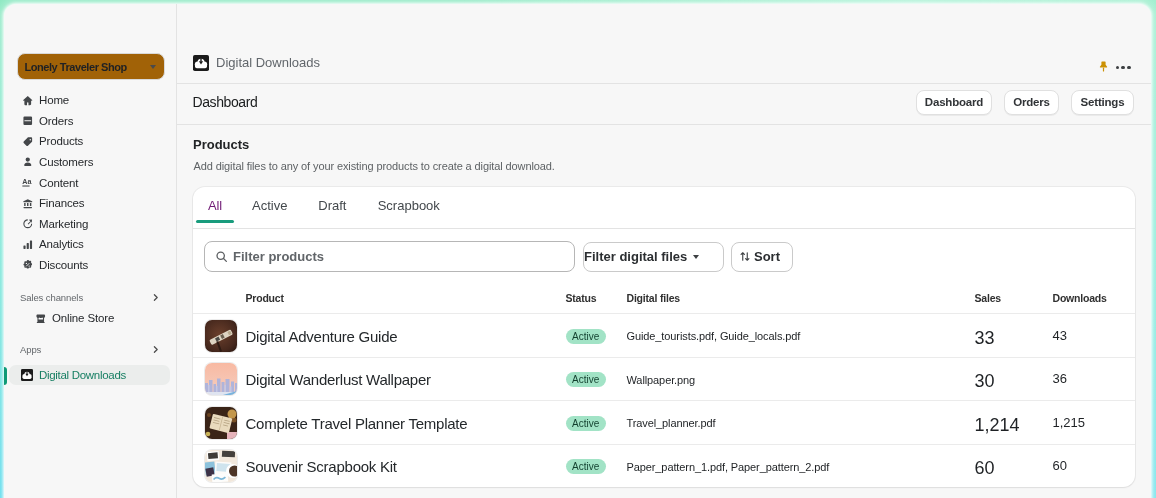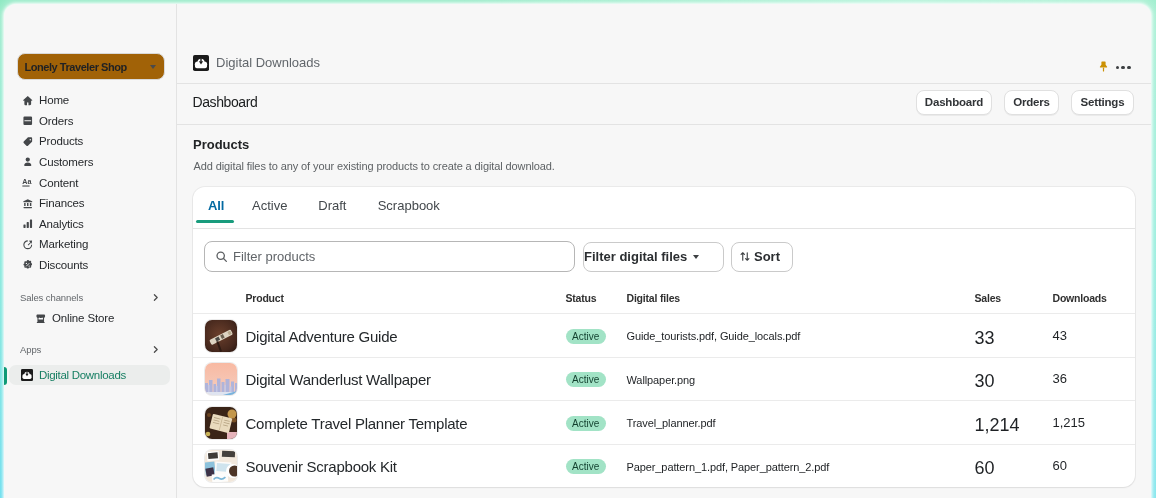--- a/index.html
+++ b/index.html
@@ -62,28 +62,28 @@
     font-size:11.5px; font-weight:700; color:#313437; letter-spacing:-0.2px;
   }
   .sect-title { position:absolute; left:16px; top:133px; font-size:13px; font-weight:700; color:#222426; }
   .sect-desc { position:absolute; left:16.5px; top:156px; font-size:11px; color:#5e6265; letter-spacing:-0.1px; }
   .card {
     position:absolute; left:16px; top:183px; width:942px; height:300px;
     background:#ffffff; border-radius:12px;
     box-shadow:0 0 0 1px rgba(0,0,0,0.05), 0 1px 2px rgba(0,0,0,0.06);
   }
   .tab { position:absolute; top:11px; font-size:13px; color:#43484c; }
-  .tab.active { color:#0369a1; font-weight:700; letter-spacing:-0.2px; }
+  .tab.active { color:#701a75; font-weight:400; letter-spacing:-0.2px; }
   .underline { position:absolute; left:3.3px; top:32.5px; width:37.7px; height:3.5px; border-radius:2px; background:#199c7d; }
   .tabline { position:absolute; left:0; right:0; top:41px; height:1px; background:#e3e3e3; }
   .searchrow { position:absolute; left:0; right:0; top:54px; height:31px; }
   .search {
     position:absolute; left:11px; top:0; width:371px; height:31px;
     border:1px solid #b6b6b6; border-radius:8px; background:#fff;
-    display:flex; align-items:center; padding:0 10px; color:#616569; font-size:13px;
+    display:flex; align-items:center; padding:0 10px; color:#616569; font-size:13px;font-weight:bold;
   }
   .search svg { margin-right:5px; }
   .fbtn {
     position:absolute; height:30px; top:0.5px; background:#fff; border:1px solid #cacaca; border-radius:8px;
     display:flex; align-items:center; font-size:13px; font-weight:700; color:#2b2e31; white-space:nowrap;
   }
   .thead { position:absolute; left:0; right:0; top:98px; height:28px;
     font-size:10.5px; font-weight:700; color:#303030; letter-spacing:-0.2px; }
   .thead span { position:absolute; top:7px; }
   .row { position:absolute; left:0; right:0; height:43.5px; border-top:1px solid #ebebeb; }
@@ -128,29 +128,29 @@
               <rect x="0.5" y="11.8" width="10" height="1.5" fill="#44474a"></rect>
             </svg>
       </span>Content</div>
       <div class="nav-item"><span class="ic">
         <svg width="11.5" height="11.5" viewBox="0 0 16 16">
               <path fill="#44474a" d="M8 1.6 14 4.6c.4.2.4.6.2.9-.1.2-.3.3-.6.3H2.4c-.4 0-.7-.3-.7-.7 0-.2.2-.5.4-.6L8 1.6zM3 7h2v4H3V7zm4 0h2v4H7V7zm4 0h2v4h-2V7zM2.8 12.4h10.4c.5 0 .8.4.8.9s-.3.8-.8.8H2.8c-.5 0-.8-.4-.8-.8s.3-.9.8-.9z"></path>
             </svg>
       </span>Finances</div>
       <div class="nav-item"><span class="ic">
         <svg width="11.5" height="11.5" viewBox="0 0 16 16">
-              <path fill="#44474a" d="M2.7 9h1.6c.4 0 .7.3.7.7v3.6c0 .4-.3.7-.7.7H2.7c-.4 0-.7-.3-.7-.7V9.7c0-.4.3-.7.7-.7zm4.5-3.5h1.6c.4 0 .7.3.7.7v7.1c0 .4-.3.7-.7.7H7.2c-.4 0-.7-.3-.7-.7V6.2c0-.4.3-.7.7-.7zm4.5-3.5h1.6c.4 0 .7.3.7.7v10.6c0 .4-.3.7-.7.7h-1.6c-.4 0-.7-.3-.7-.7V2.7c0-.4.3-.7.7-.7z"></path>
-            </svg>
-      </span>Analytics</div>
-      <div class="nav-item"><span class="ic">
-        <svg width="11.5" height="11.5" viewBox="0 0 16 16">
               <path fill="none" stroke="#44474a" stroke-width="1.5" d="M13.4 8A5.4 5.4 0 1 1 8 2.6"></path>
               <path fill="#44474a" d="M9.5 2.5 14 2l-.5 4.5L9.5 2.5z M8 8 12 4l.9.9-4 4z"></path>
             </svg>
       </span>Marketing</div>
+      <div class="nav-item"><span class="ic">
+        <svg width="11.5" height="11.5" viewBox="0 0 16 16">
+              <path fill="#44474a" d="M2.7 9h1.6c.4 0 .7.3.7.7v3.6c0 .4-.3.7-.7.7H2.7c-.4 0-.7-.3-.7-.7V9.7c0-.4.3-.7.7-.7zm4.5-3.5h1.6c.4 0 .7.3.7.7v7.1c0 .4-.3.7-.7.7H7.2c-.4 0-.7-.3-.7-.7V6.2c0-.4.3-.7.7-.7zm4.5-3.5h1.6c.4 0 .7.3.7.7v10.6c0 .4-.3.7-.7.7h-1.6c-.4 0-.7-.3-.7-.7V2.7c0-.4.3-.7.7-.7z"></path>
+            </svg>
+      </span>Analytics</div>
       <div class="nav-item"><span class="ic">
         <svg width="11.5" height="11.5" viewBox="0 0 16 16">
               <path fill="#44474a" d="M8 1.3c.5 0 1 .2 1.3.6l.7.8 1-.2c.5-.1 1 0 1.4.4s.5.9.4 1.4l-.2 1 .8.7c.4.3.6.8.6 1.3s-.2 1-.6 1.3l-.8.7.2 1c.1.5 0 1-.4 1.4s-.9.5-1.4.4l-1-.2-.7.8c-.3.4-.8.6-1.3.6s-1-.2-1.3-.6l-.7-.8-1 .2c-.5.1-1 0-1.4-.4s-.5-.9-.4-1.4l.2-1-.8-.7C2.2 9 2 8.5 2 8s.2-1 .6-1.3l.8-.7-.2-1c-.1-.5 0-1 .4-1.4s.9-.5 1.4-.4l1 .2.7-.8C7 1.5 7.5 1.3 8 1.3z"></path>
               <path stroke="#fff" stroke-width="1.2" d="m5.8 10.2 4.4-4.4"></path>
               <circle cx="6.1" cy="6.1" r=".9" fill="#fff"></circle>
               <circle cx="9.9" cy="9.9" r=".9" fill="#fff"></circle>
             </svg>
       </span>Discounts</div>
     </div>
     <div class="nav-head" style="position:absolute; left:8px; right:6px; top:283px;">Sales channels

